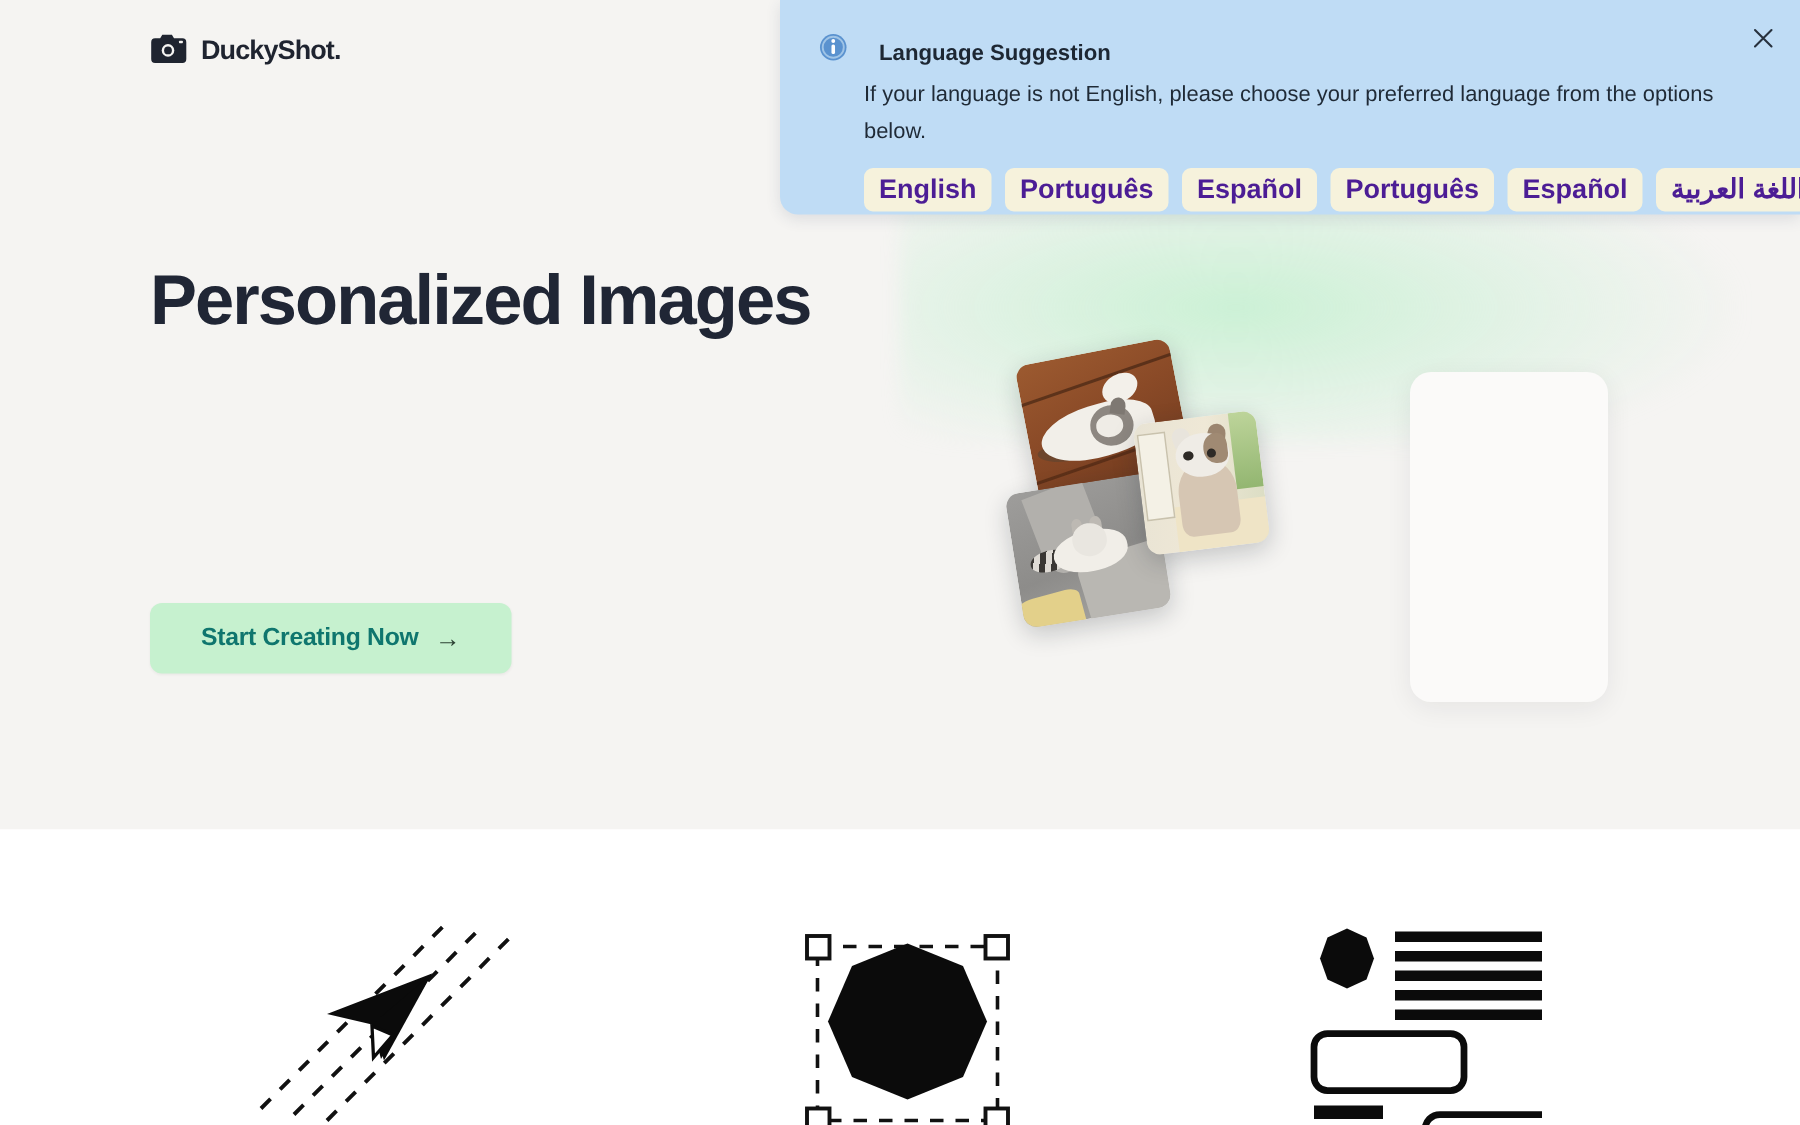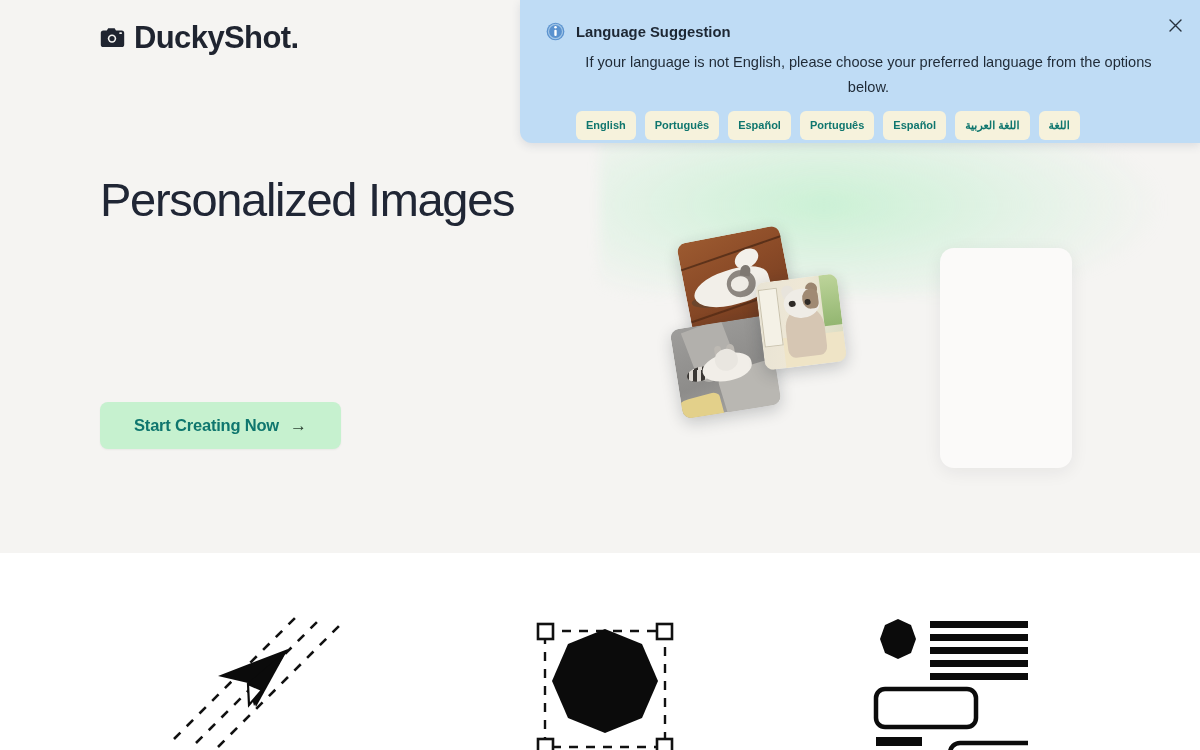--- a/index.html
+++ b/index.html
@@ -27,29 +27,29 @@
     pointer-events: none;
   }
 
   
   .logo {
     position: absolute; left: 100px; top: 22px;
     display: flex; align-items: center; gap: 9px;
   }
   .logo-icon { width: 25px; height: 21px; display: block; }
   .logo-text {
-    font-size: 31px; font-weight: bold; color: #1f2430;
+    font-size: 18px; font-weight: bold; color: #1f2430;
     letter-spacing: -0.6px; line-height: 1;
   }
 
   
   .headline {
     position: absolute; left: 100px; top: 174px;
     width: 560px;
-    font-size: 47px; font-weight: normal; color: #202635;
+    font-size: 47px; font-weight: bold; color: #202635;
     line-height: 52px; letter-spacing: -1.3px;
   }
   .subhead {
     position: absolute; left: 100px; top: 294px;
     width: 500px;
     font-size: 20.5px; color: #333a46; line-height: 36px;
     font-weight: 400;
   }
 
   
@@ -132,35 +132,35 @@
 
   
   .lang-banner {
     position: absolute; left: 520px; top: 0;
     width: 680px; height: 143px;
     background: #bfdcf5;
     border-bottom-left-radius: 12px;
     box-shadow: 0 3px 10px rgba(40,60,90,0.12);
     padding: 20px 22px 0 26px;
   }
-  .lang-head { display: flex; align-items: center; gap: 11px; }
+  .lang-head { display: flex; align-items: flex-end; gap: 21px; }
   .info-icon { width: 19px; height: 19px; flex: none; margin-top: 2px; }
   .lang-title { font-size: 14.8px; font-weight: bold; color: #1d2733; line-height: 19px; }
   .lang-desc {
     position: absolute; left: 568px; top: 46px;
     width: 585px;
     font-size: 14.6px; color: #1f2a36; line-height: 24.5px;
   }
-  .lang-desc.inbanner { position: static; width: 585px; margin: 5px 0 0 30px; text-align: center; }
+  .lang-desc.inbanner { position: static; width: 585px; margin: 5px 0 0 30px; }
   .lang-chips { display: flex; gap: 9px; margin: 12px 0 0 30px; }
   .chip {
     background: #f6f2dc; border: none; border-radius: 6px;
     padding: 6px 10px 7px;
     font-family: "Liberation Sans", sans-serif;
-    font-size: 11px; font-weight: bold; color: #0f766e;
+    font-size: 18px; font-weight: bold; color: #4c1d95;
     line-height: 16px; cursor: pointer; white-space: nowrap;
   }
   .banner-close {
     position: absolute; right: 15px; top: 15px;
     width: 20px; height: 20px;
     background: none; border: none; cursor: pointer;
     display: flex; align-items: center; justify-content: center;
     color: #2a3340;
   }
 

